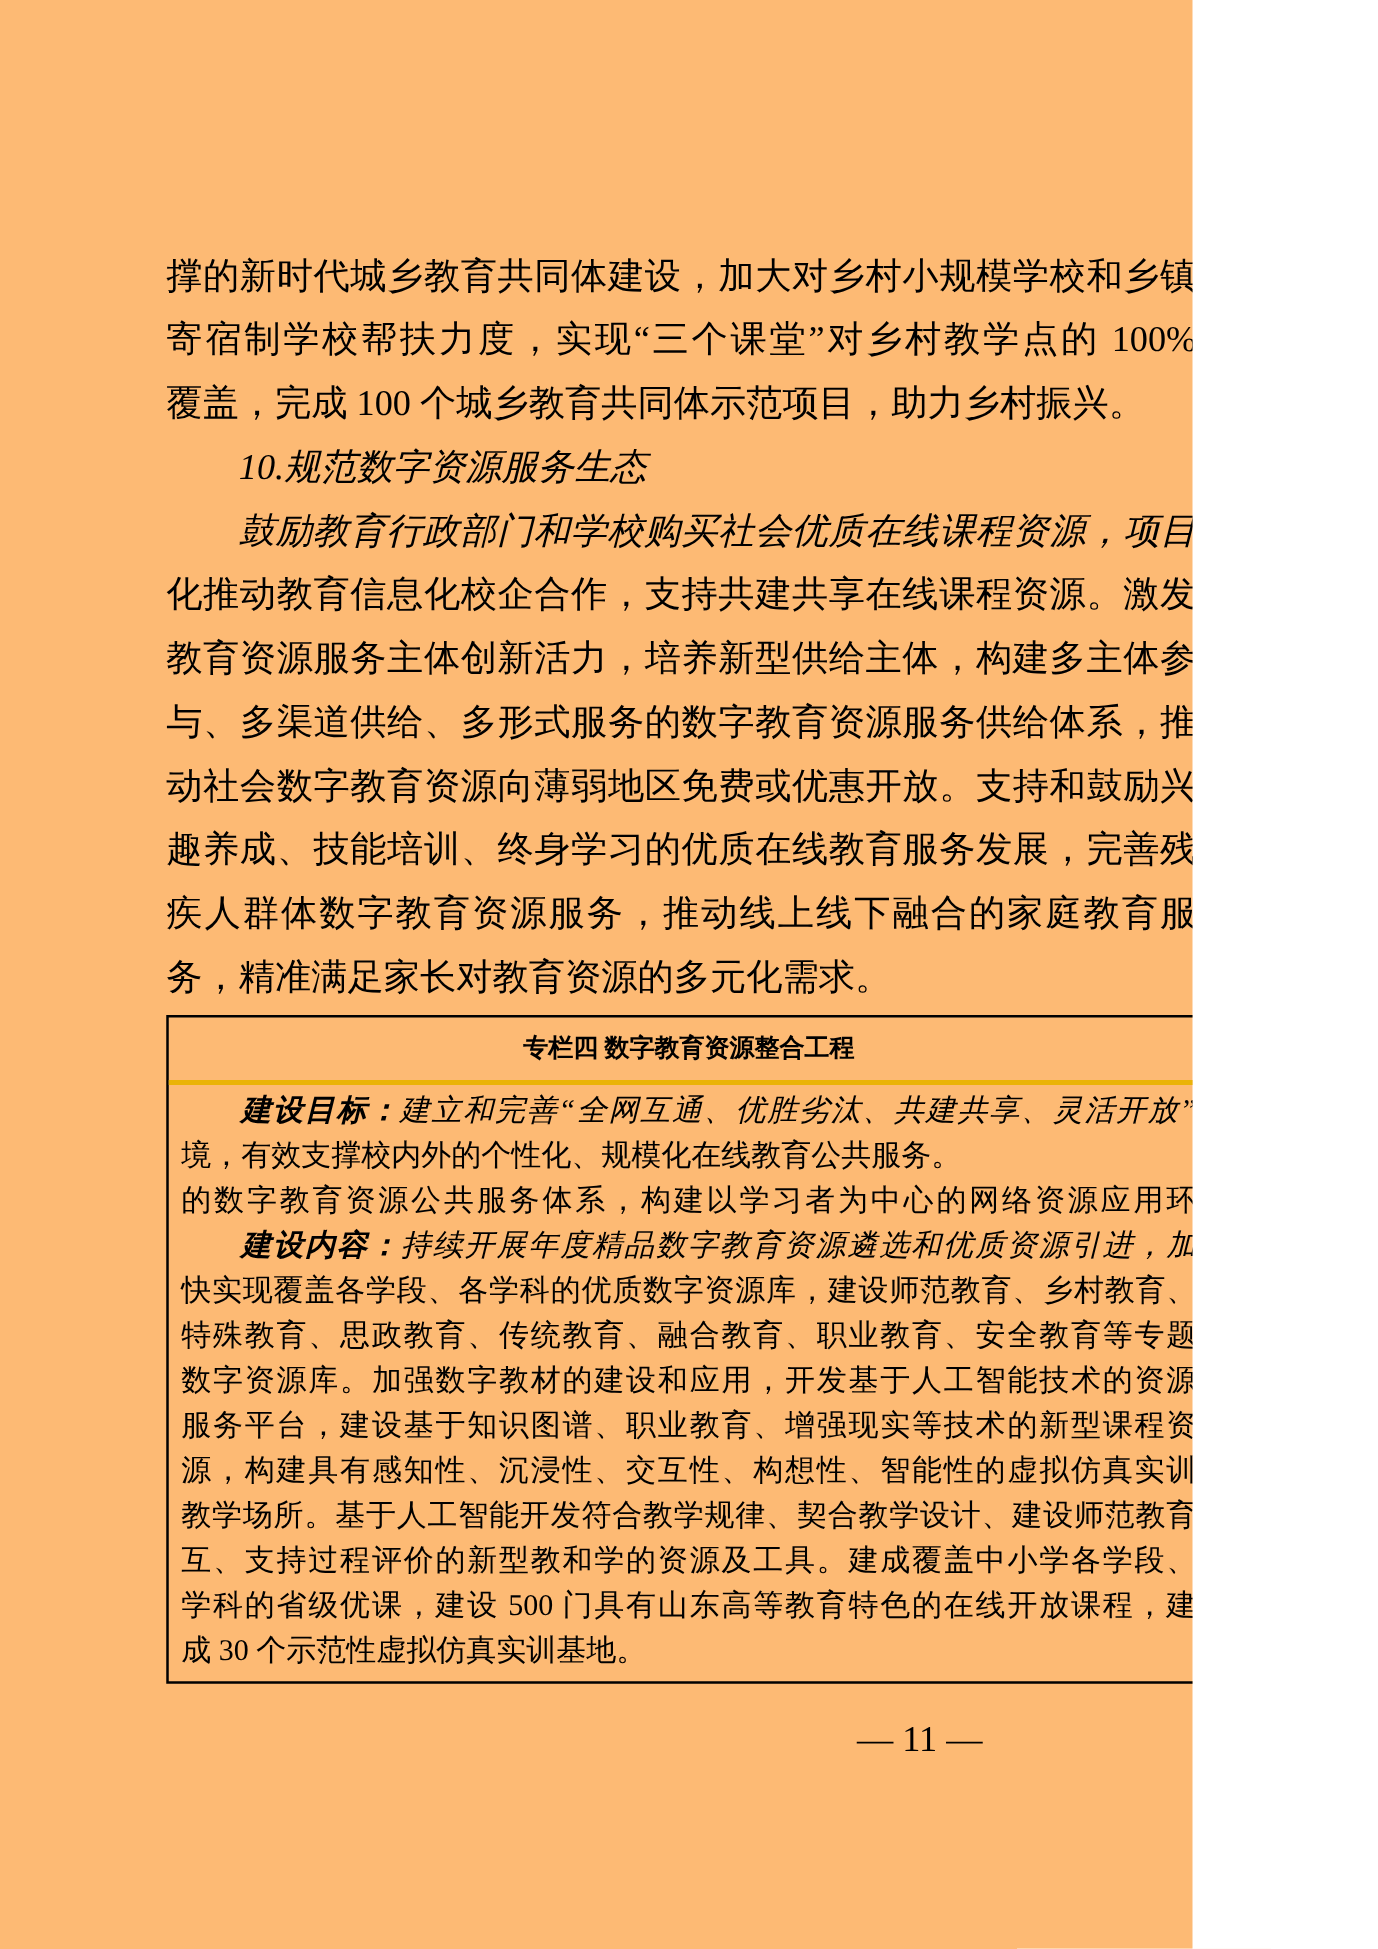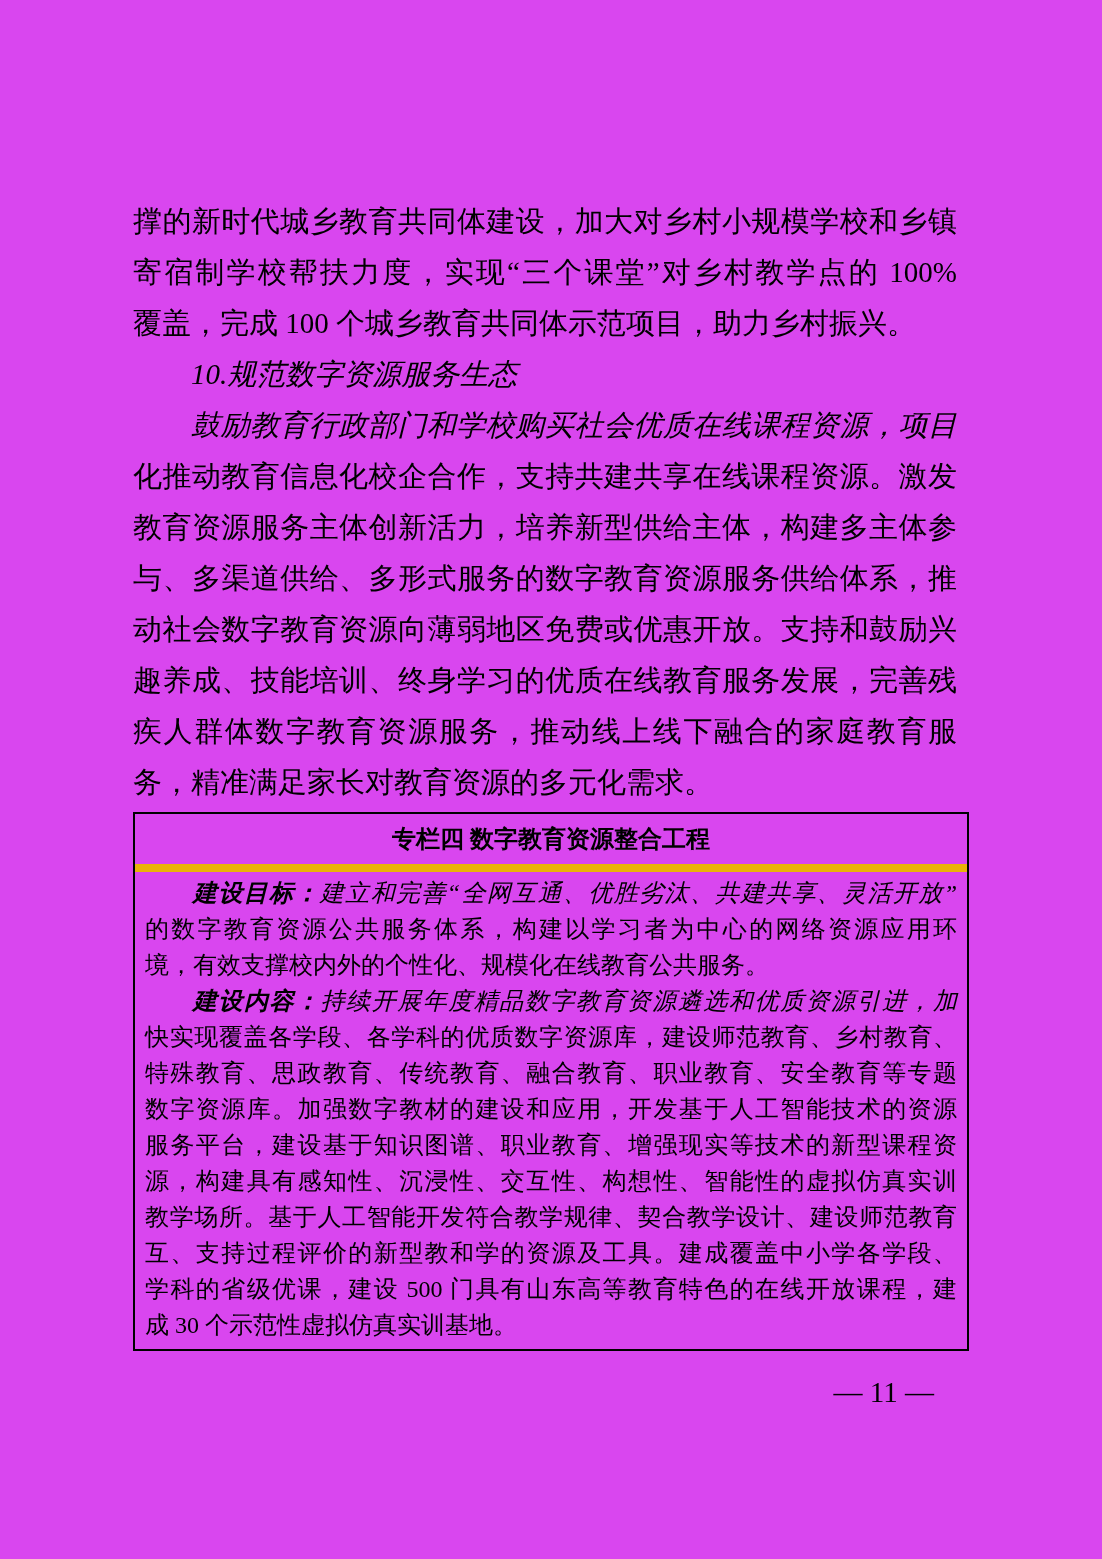--- a/index.html
+++ b/index.html
@@ -2,23 +2,23 @@
 <html><head>
 <meta charset="utf-8">
 <style>
   html, body {
     margin: 0;
     padding: 0;
     background: #ffffff;
   }
   .page {
     position: relative;
-    width: 1102px;
+    width: 954px;
     height: 1559px;
-    background: #d946ef;
+    background: #fdba74;
     color: #000000;
     font-family: "Liberation Serif", "DejaVu Serif", serif;
     overflow: hidden;
   }
   .body-text {
     position: absolute;
     left: 133px;
     top: 196px;
     width: 824px;
   }
@@ -45,24 +45,24 @@
     position: absolute;
     left: 133px;
     top: 812px;
     width: 836px;
     box-sizing: border-box;
     border: 2px solid #000000;
   }
   .panel-title {
     height: 50px;
     line-height: 50px;
-    border-bottom: 8px solid #eab308;
+    border-bottom: 4px solid #eab308;
     text-align: center;
     font-weight: bold;
-    font-size: 24px;
+    font-size: 20px;
   }
   .panel-body {
     padding: 3px 10px 6px 10px;
   }
   .panel-body .line {
     font-size: 24px;
     line-height: 36px;
     height: 36px;
   }
   .panel-body .line.indent { text-indent: 48px; }
@@ -97,22 +97,22 @@
         <div class="line">疾人群体数字教育资源服务，推动线上线下融合的家庭教育服</div>
         <div class="line last fit">务，精准满足家长对教育资源的多元化需求。</div>
       </div>
   </div>
 
   <div class="panel">
     <div class="panel-title">专栏四 数字教育资源整合工程</div>
     <div class="panel-body">
       <div id="panel-goal">
           <div class="line indent"><b>建设目标：</b><span>建立和完善“全网互通、优胜劣汰、共建共享、灵活开放”</span></div>
+          <div class="line last fit">境，有效支撑校内外的个性化、规模化在线教育公共服务。</div>
           <div class="line">的数字教育资源公共服务体系，构建以学习者为中心的网络资源应用环</div>
-          <div class="line last fit">境，有效支撑校内外的个性化、规模化在线教育公共服务。</div>
         </div>
       <div id="panel-content">
           <div class="line indent"><b>建设内容：</b><span>持续开展年度精品数字教育资源遴选和优质资源引进，加</span></div>
           <div class="line">快实现覆盖各学段、各学科的优质数字资源库，建设师范教育、乡村教育、</div>
           <div class="line">特殊教育、思政教育、传统教育、融合教育、职业教育、安全教育等专题</div>
           <div class="line">数字资源库。加强数字教材的建设和应用，开发基于人工智能技术的资源</div>
           <div class="line">服务平台，建设基于知识图谱、职业教育、增强现实等技术的新型课程资</div>
           <div class="line">源，构建具有感知性、沉浸性、交互性、构想性、智能性的虚拟仿真实训</div>
           <div class="line">教学场所。基于人工智能开发符合教学规律、契合教学设计、建设师范教育</div>
           <div class="line">互、支持过程评价的新型教和学的资源及工具。建成覆盖中小学各学段、</div>

